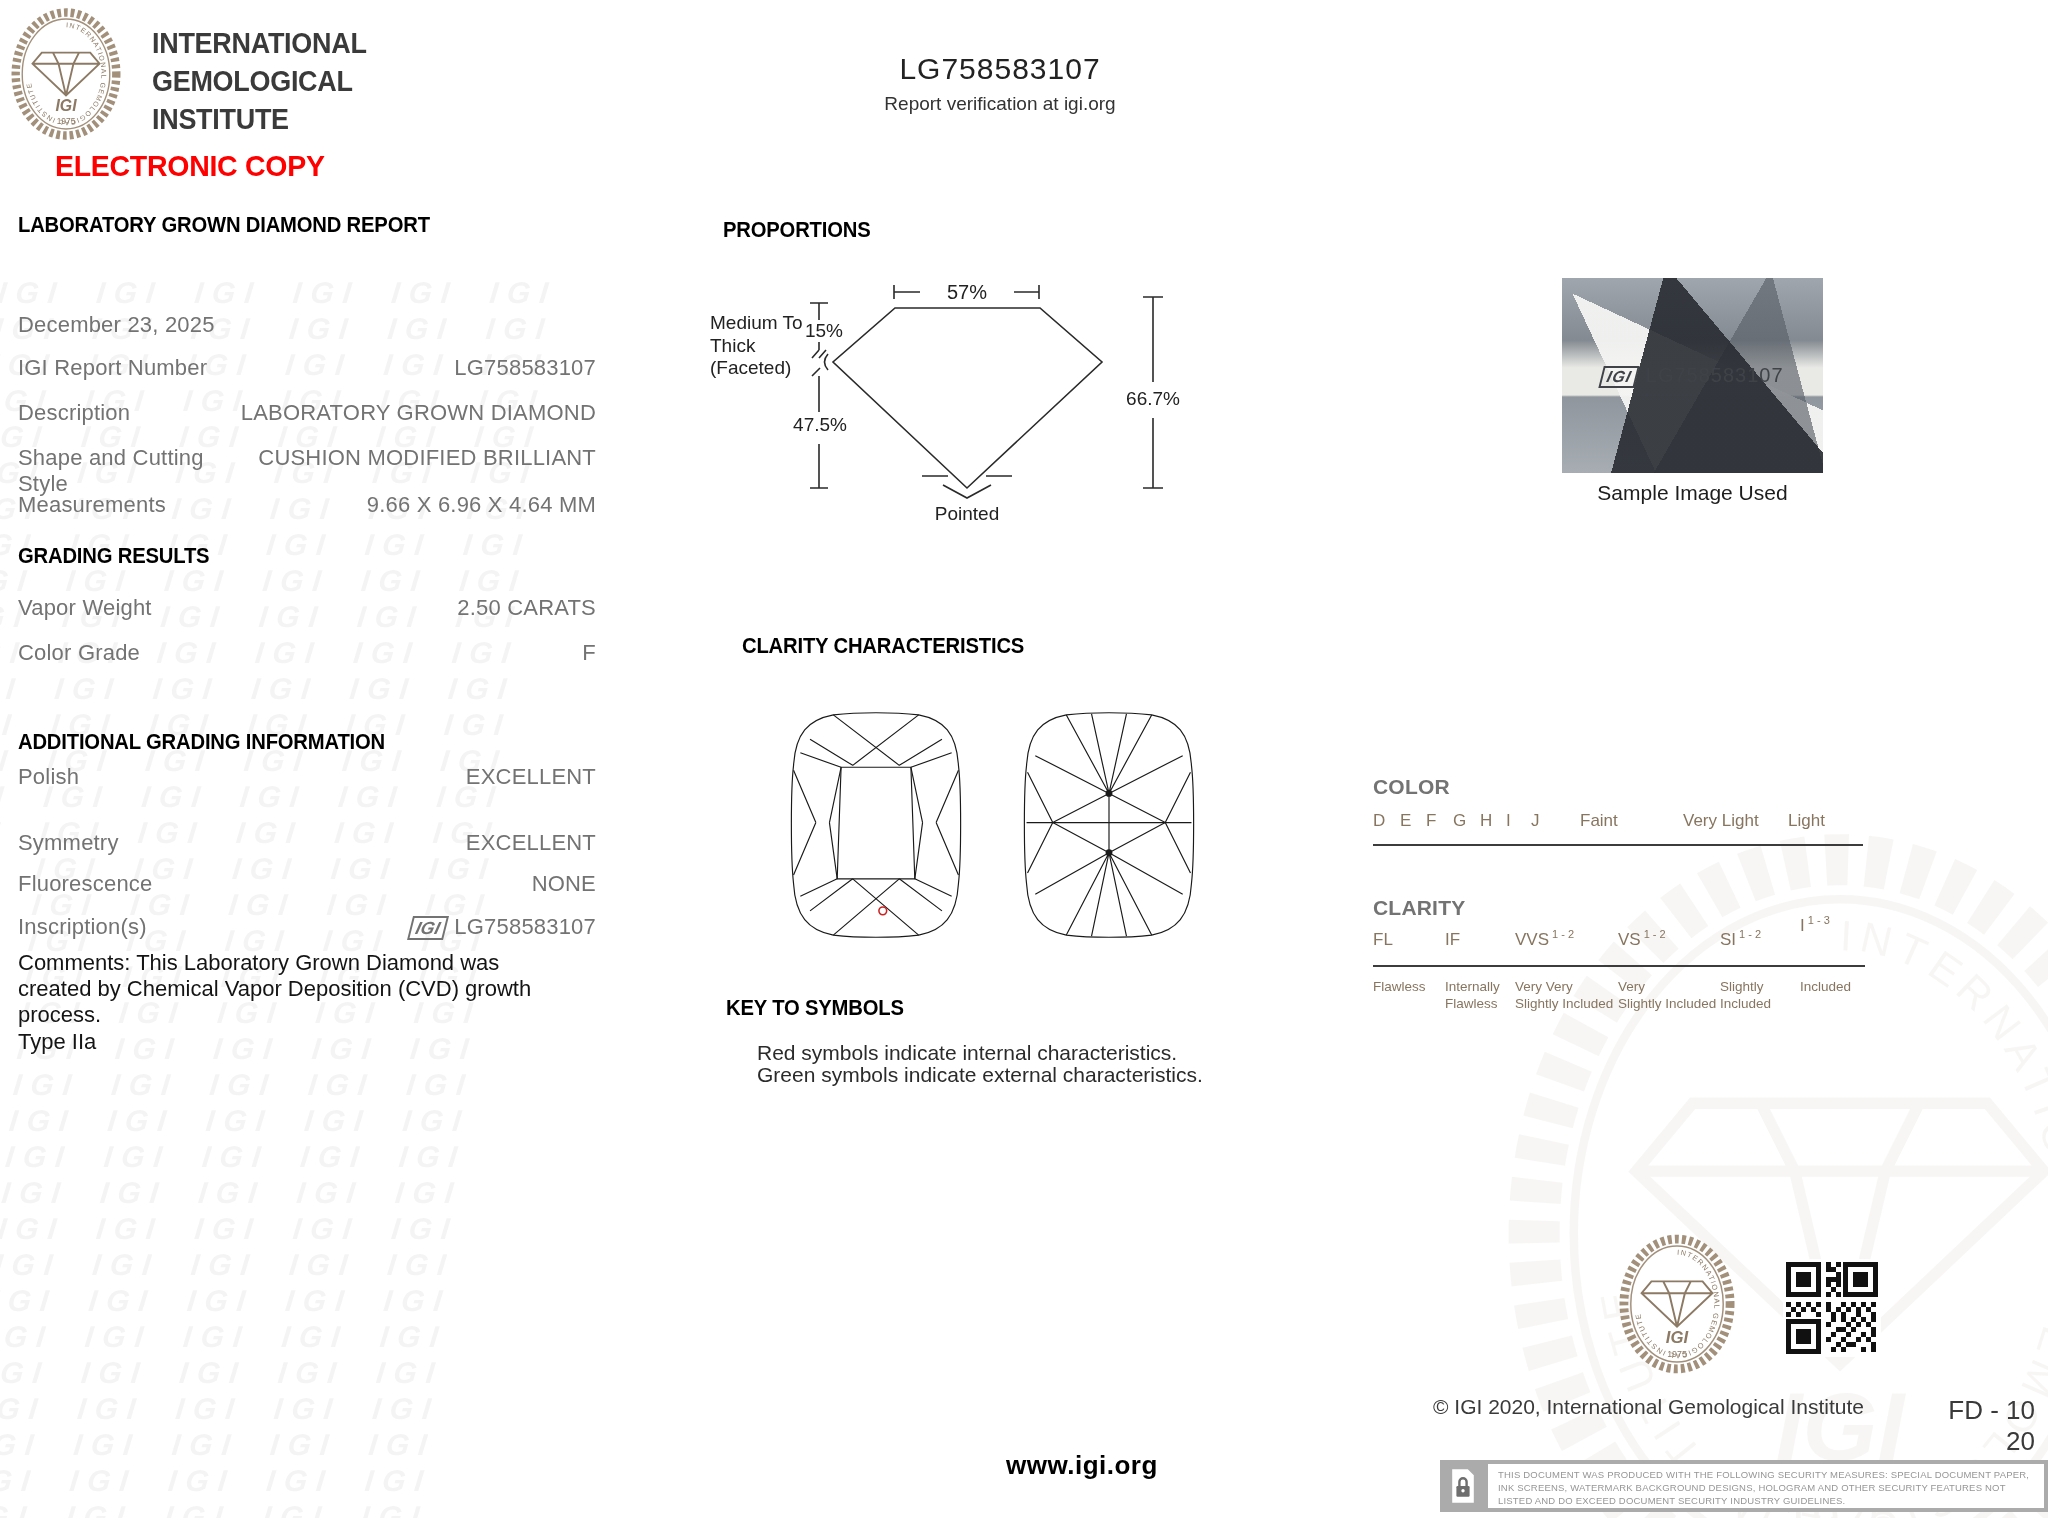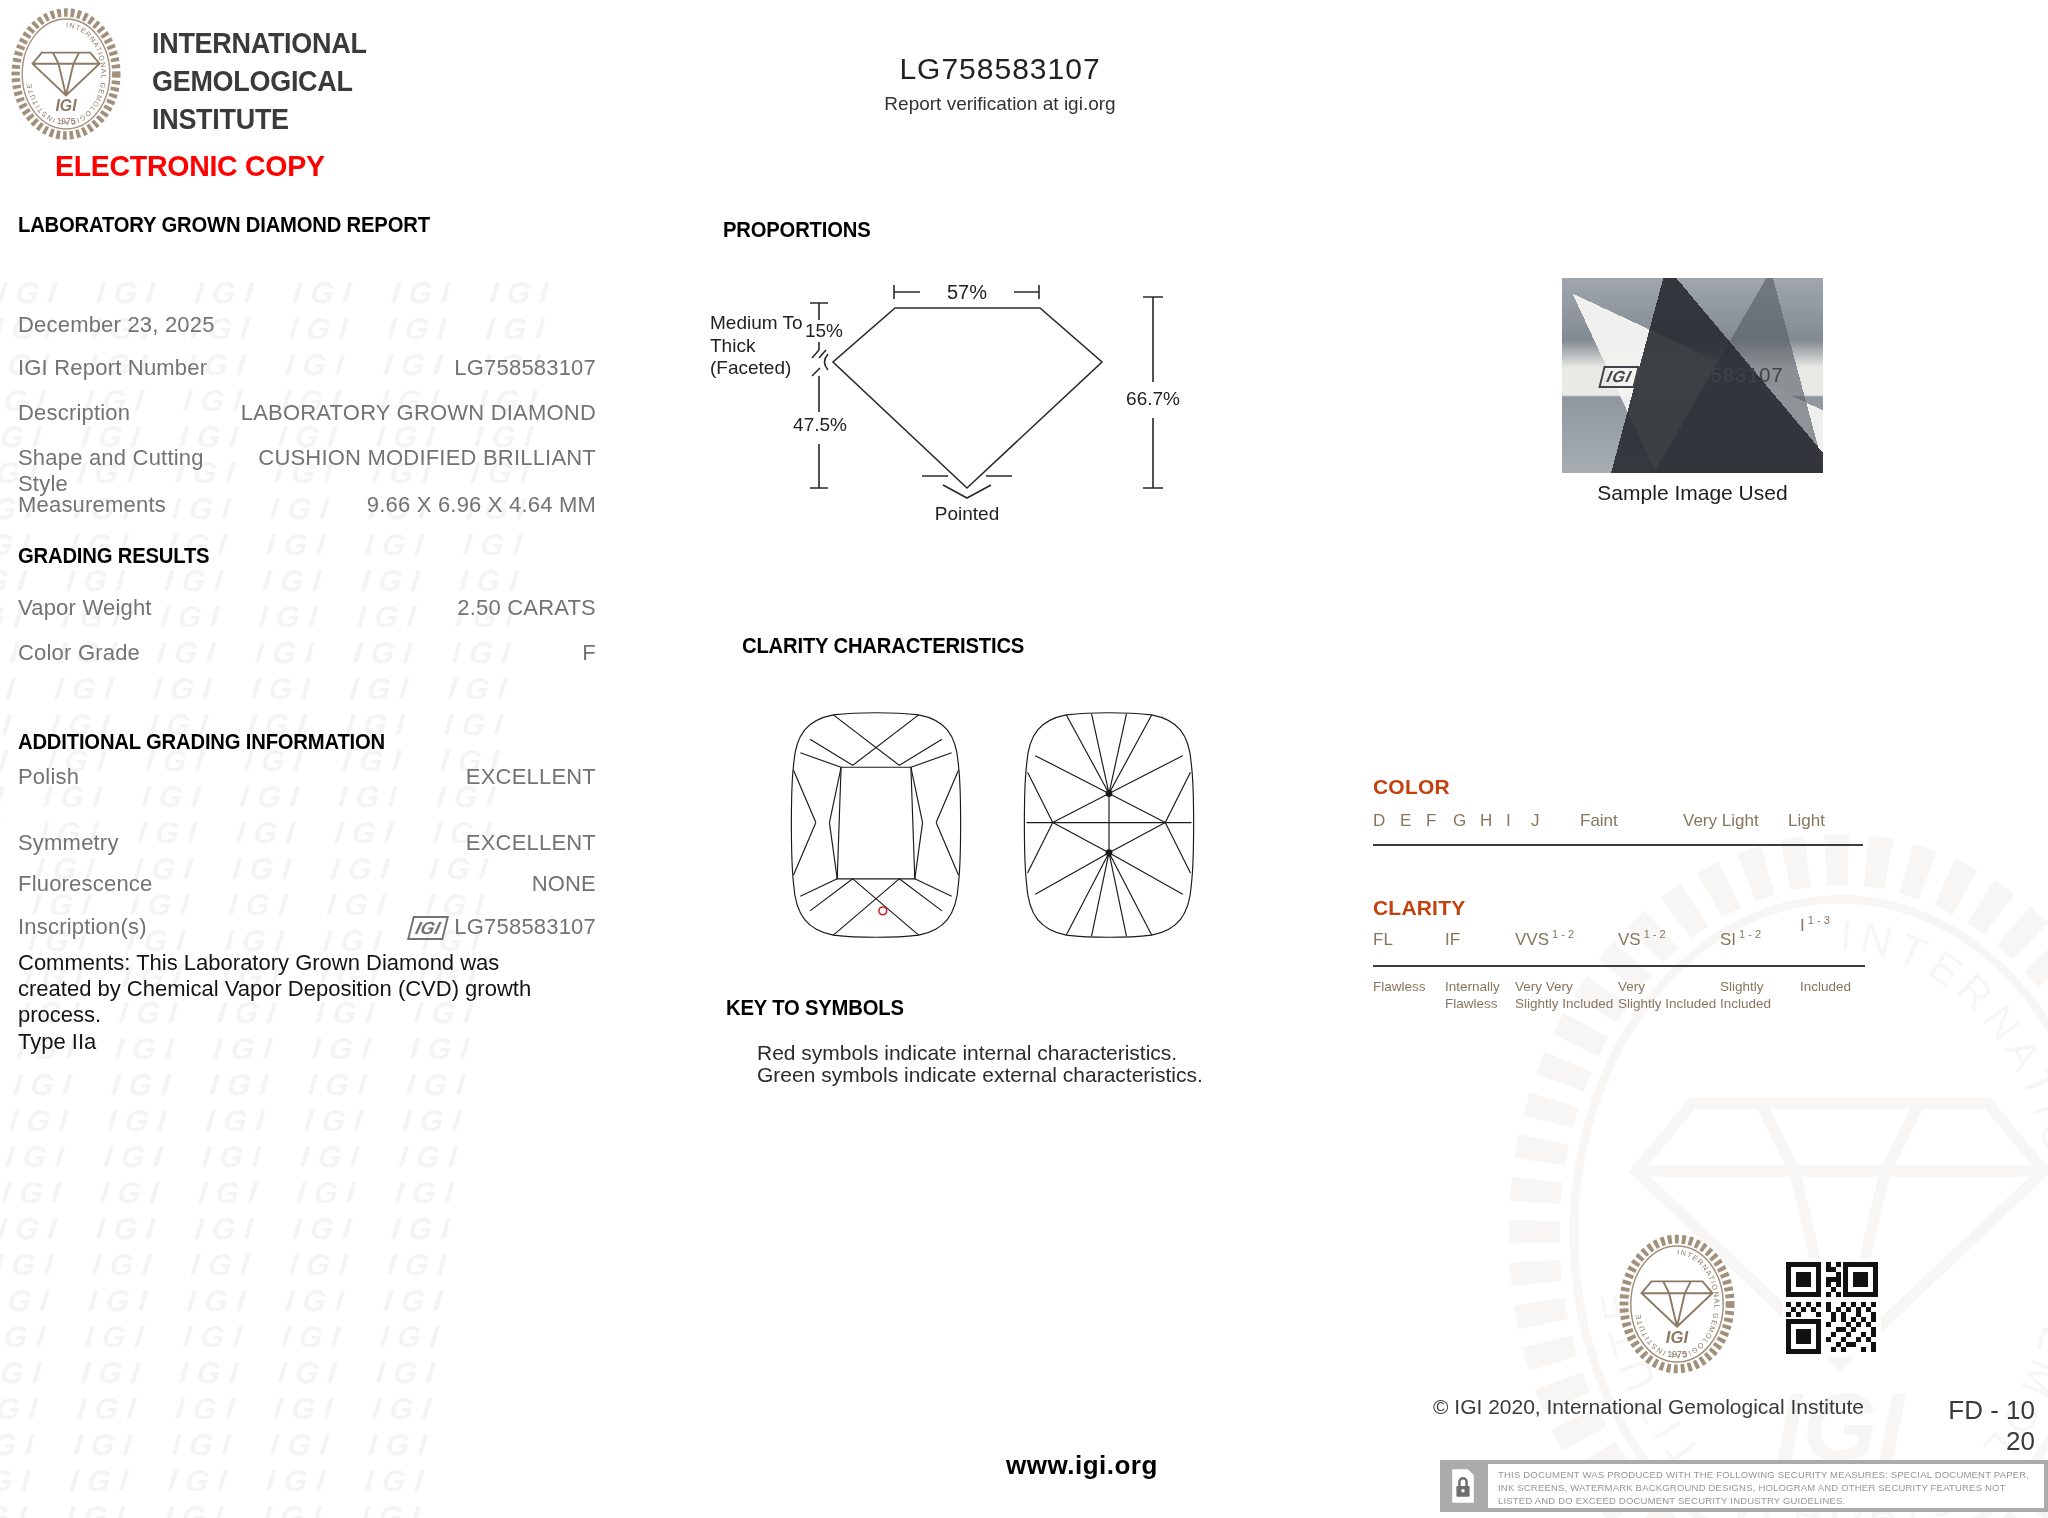--- a/index.html
+++ b/index.html
@@ -47,21 +47,21 @@
     background:
       conic-gradient(from 140deg at 40% -6%, rgba(40,44,50,.9) 0 55deg, rgba(0,0,0,0) 55deg),
       conic-gradient(from 165deg at 80% -4%, rgba(90,96,104,.65) 0 45deg, rgba(0,0,0,0) 45deg),
       conic-gradient(from 115deg at 4% 8%, rgba(244,245,243,.95) 0 40deg, rgba(0,0,0,0) 40deg),
       linear-gradient(180deg,#9fa6ad 0%,#848a91 32%,#e9eae6 46%,#e9eae6 60%,#8f969d 61%,#a7adb3 100%);}
   .sample-inscr{position:absolute;left:0;top:44%;width:100%;text-align:center;font-size:20px;
                 color:#3f4348;letter-spacing:1px;}
   .sample-cap{position:absolute;left:1562px;top:481px;width:261px;text-align:center;font-size:21px;color:#1d1d1d;}
 
   
-  .scale-head{font-size:21px;font-weight:bold;color:#c2410c;letter-spacing:.2px;}
+  .scale-head{font-size:21px;font-weight:bold;color:#737373;letter-spacing:.2px;}
   .scale-item{position:absolute;font-size:17px;color:#87755f;white-space:nowrap;}
   .scale-rule{position:absolute;height:2px;background:#3c3c3c;}
   .cl-desc{position:absolute;font-size:13.5px;line-height:17px;color:#87755f;}
   .cl-desc span{display:block;}
   .sup{position:relative;top:-7px;font-size:11px;margin-left:3px;}
 
   
   .copyright{position:absolute;left:1433px;top:1395px;font-size:21px;color:#3a3a3a;}
   .form-code{position:absolute;left:1913px;top:1395px;width:122px;text-align:right;font-size:26px;color:#3a3a3a;}
   .website{position:absolute;left:1006px;top:1450px;font-size:26px;font-weight:bold;color:#000;letter-spacing:.5px;}

